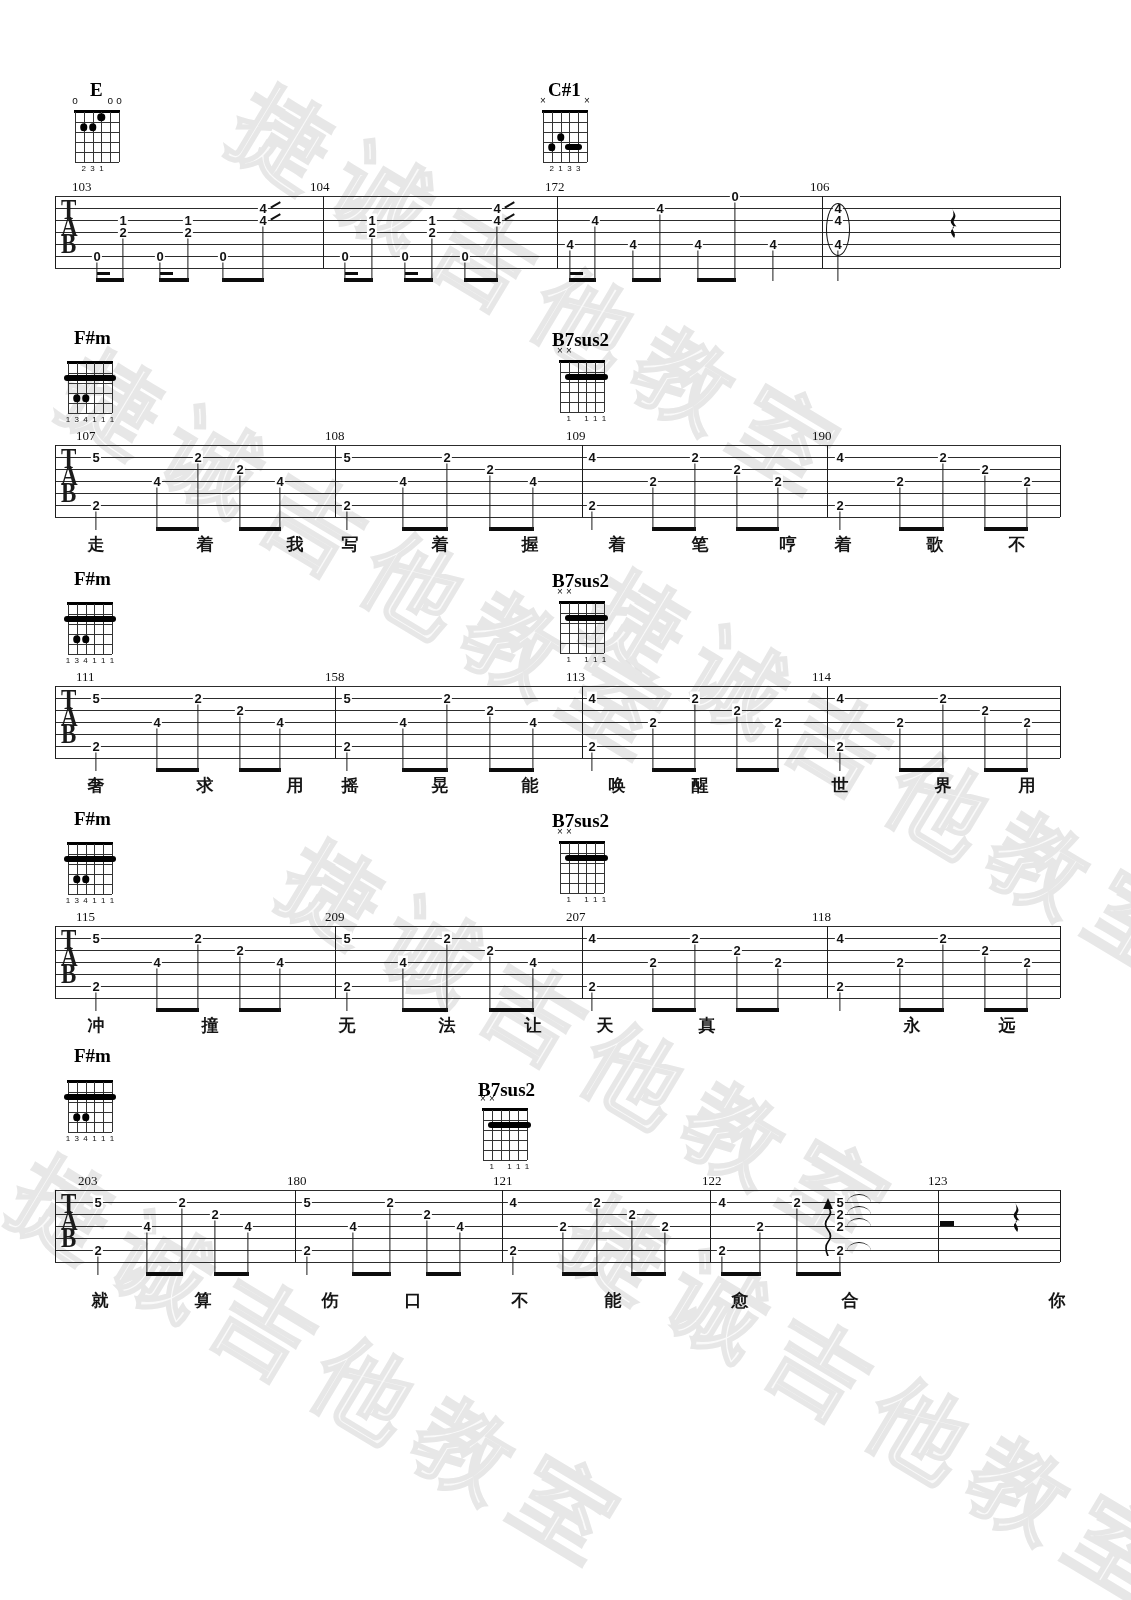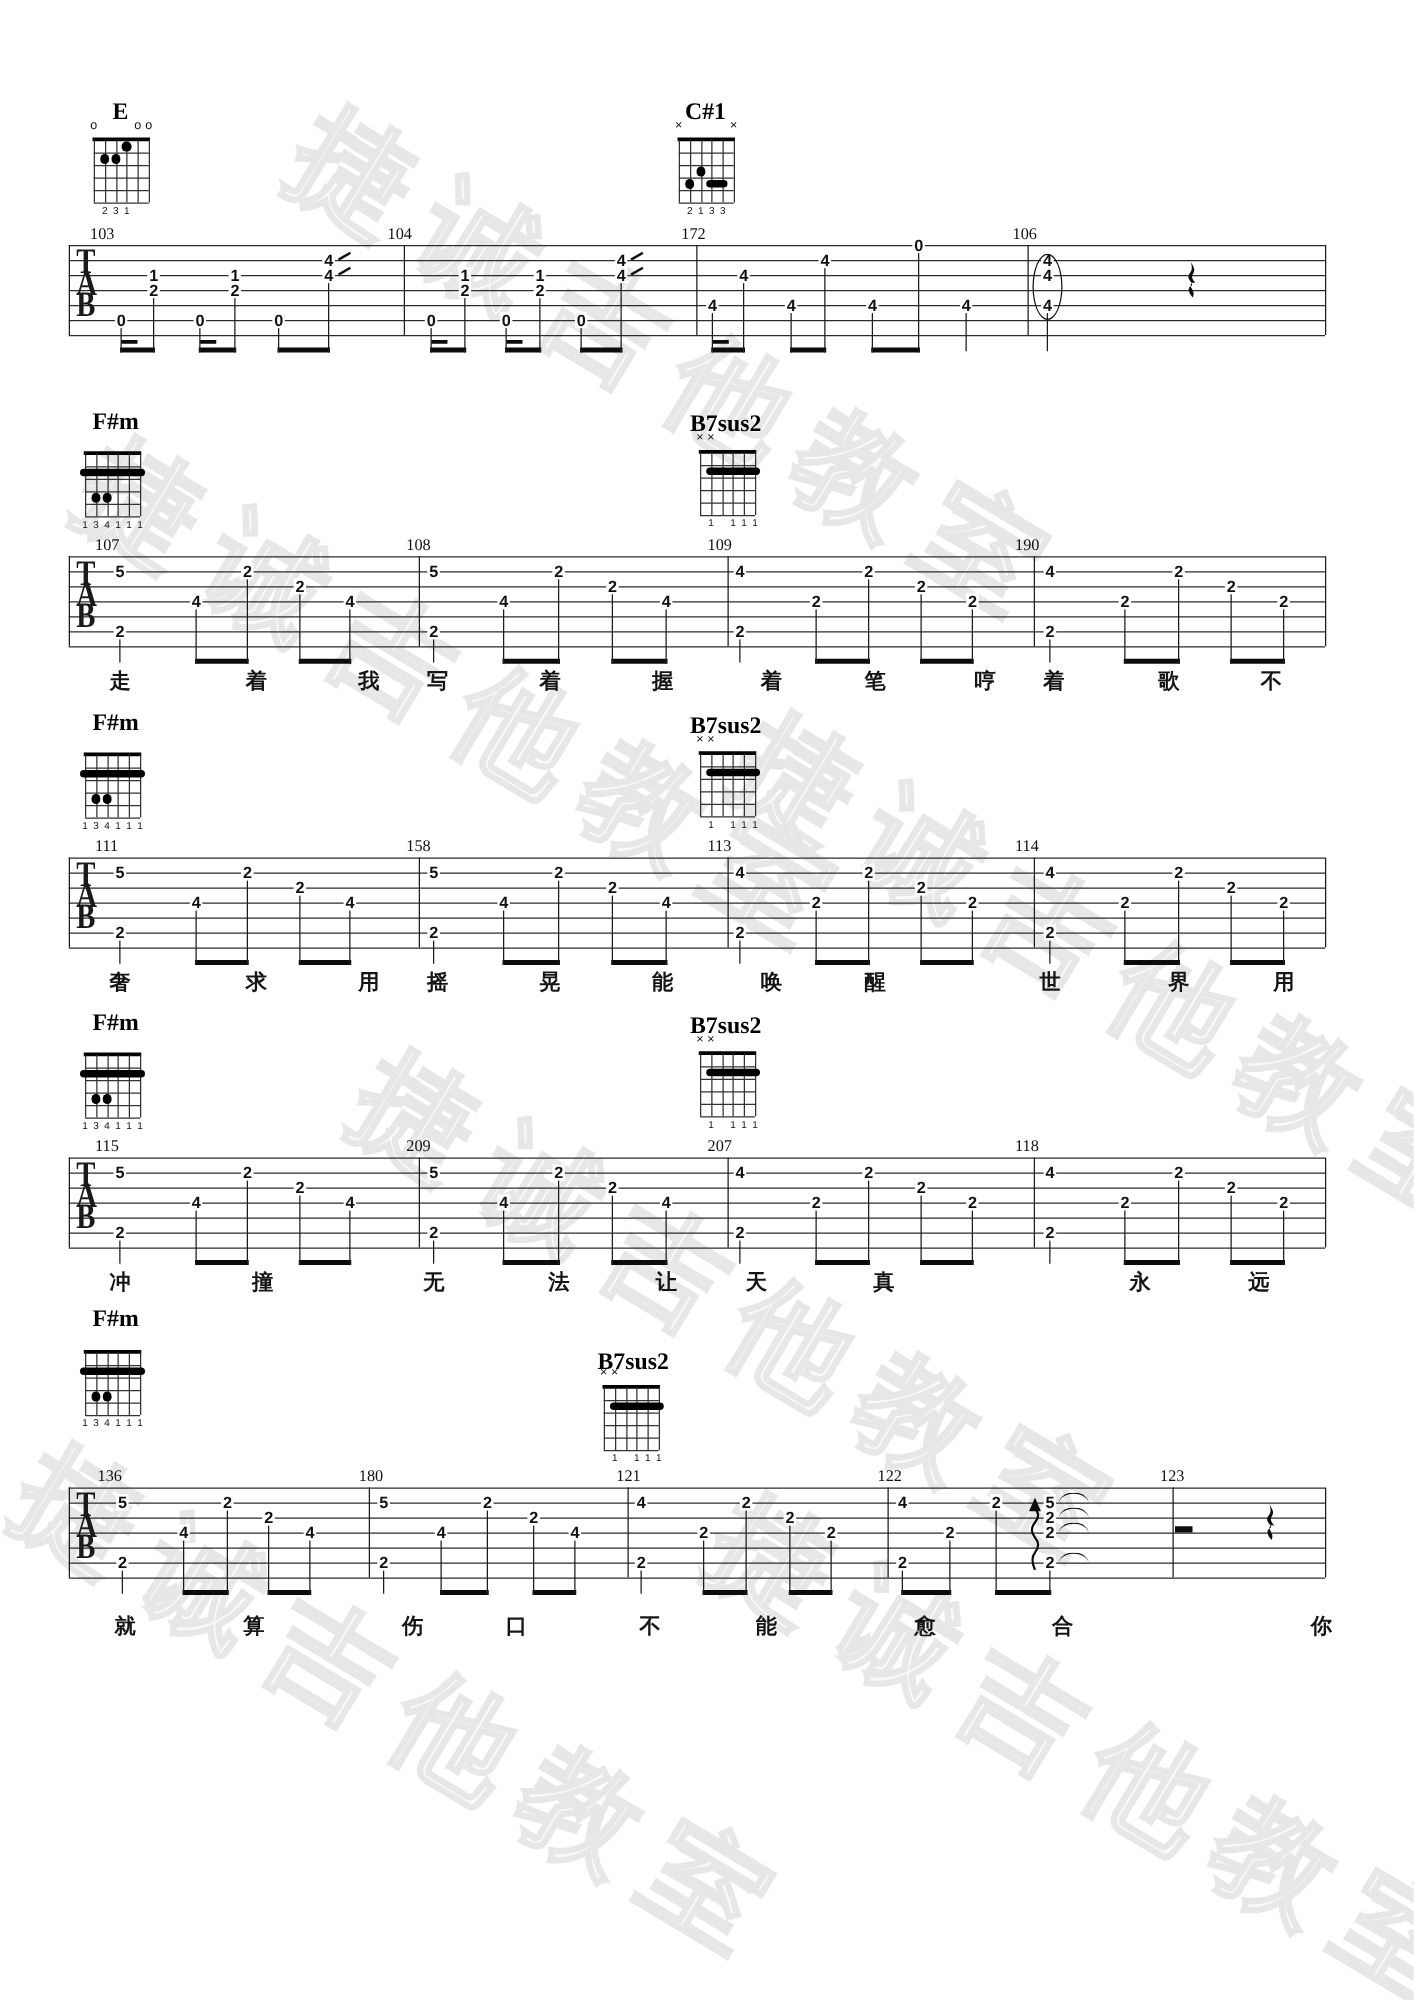--- a/index.html
+++ b/index.html
@@ -560,21 +560,21 @@
     <div class="hline" style="left: 55px; top: 1262px; width: 1005px;"></div>
     <div class="tabletter" style="left: 61px; top: 1189px;">T</div>
     <div class="tabletter" style="left: 61px; top: 1206px;">A</div>
     <div class="tabletter" style="left: 61px; top: 1223px;">B</div>
     <div class="vline" style="left: 55px; top: 1190px; height: 72px;"></div>
     <div class="vline" style="left: 295px; top: 1190px; height: 72px;"></div>
     <div class="vline" style="left: 502px; top: 1190px; height: 72px;"></div>
     <div class="vline" style="left: 710px; top: 1190px; height: 72px;"></div>
     <div class="vline" style="left: 938px; top: 1190px; height: 72px;"></div>
     <div class="vline" style="left: 1060px; top: 1190px; height: 72px;"></div>
-    <div class="mnum" style="left: 78px; top: 1174px;">136</div>
+    <div class="mnum" style="left: 78px; top: 1174px;">203</div>
     <div class="fret" style="left: 98px; top: 1202px;">5</div>
     <div class="fret" style="left: 98px; top: 1250px;">2</div>
     <div class="fret" style="left: 147px; top: 1226px;">4</div>
     <div class="fret" style="left: 182px; top: 1202px;">2</div>
     <div class="fret" style="left: 215px; top: 1214px;">2</div>
     <div class="fret" style="left: 248px; top: 1226px;">4</div>
     <div class="beam" style="left: 146.4px; top: 1272px; width: 36.4px;"></div>
     <div class="stem" style="left: 147px; top: 1232px; height: 43.6px;"></div>
     <div class="stem" style="left: 182px; top: 1208px; height: 67.6px;"></div>
     <div class="beam" style="left: 214.4px; top: 1272px; width: 34.4px;"></div>

